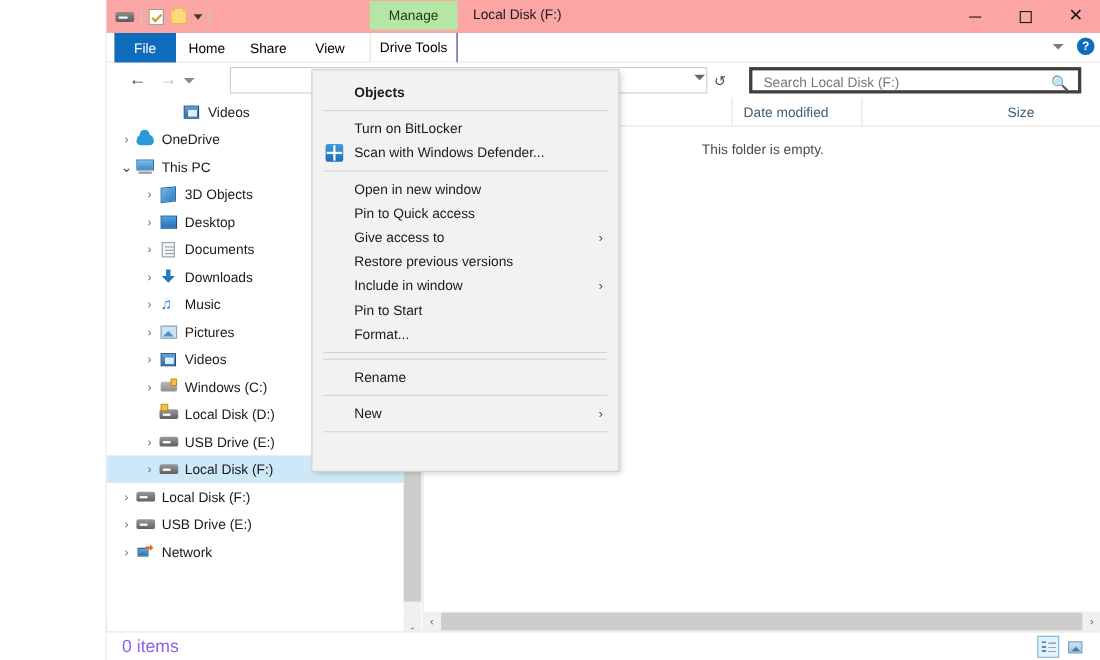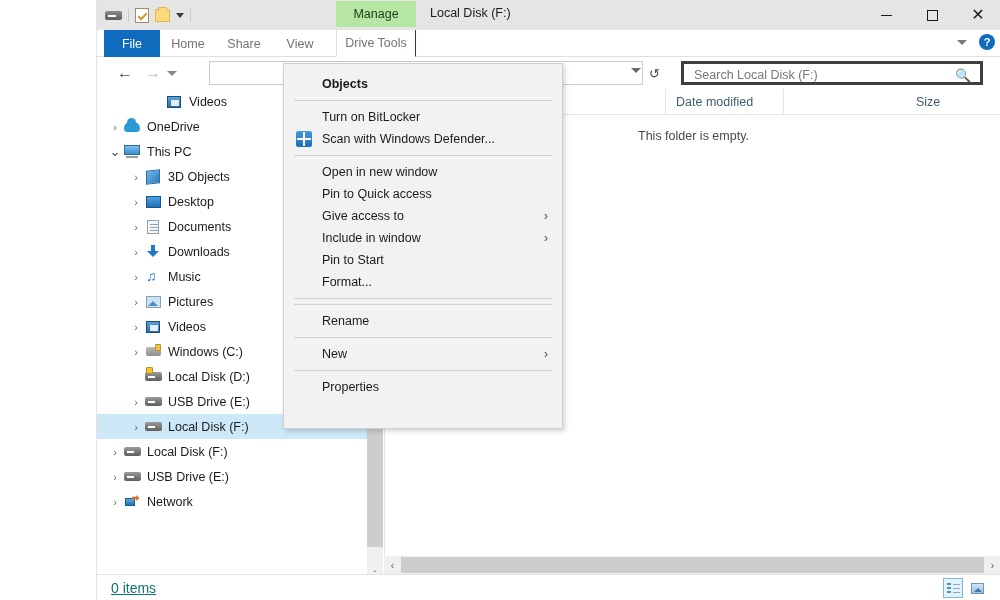--- a/index.html
+++ b/index.html
@@ -20,21 +20,21 @@
   .window {
     position: absolute;
     left: 96px; top: 0; width: 904px; height: 600px;
     background: #ffffff;
     border-left: 1px solid #e3e3e3;
   }
 
   
   .titlebar {
     position: absolute; left: 0; top: 0; width: 904px; height: 30px;
-    background: #e5e5e5;
+    background: #fca5a5;
   }
   .qat {
     position: absolute; left: 8px; top: 5px;
     display: flex; align-items: center; gap: 6px;
     height: 20px;
   }
   .qat-sep {
     width: 1px; height: 13px; background: #c9c9c9;
   }
   .ico-drive {
@@ -103,21 +103,21 @@
 
   
   .ribbon {
     position: absolute; left: 0; top: 30px; width: 904px; height: 27px;
     background: #ffffff;
     border-bottom: 1px solid #e0e0e0;
   }
   .rtab {
     position: absolute; top: 0; height: 27px;
     display: flex; align-items: center; justify-content: center;
-    font-size: 12.5px; color: #737373;
+    font-size: 12.5px; color: #000000;
   }
   .rtab.file {
     left: 7px; width: 56px; background: #0f6cbd; color: #ffffff;
   }
   .rtab.home   { left: 63px;  width: 56px; }
   .rtab.share  { left: 119px; width: 56px; }
   .rtab.view   { left: 175px; width: 56px; }
   .rtab.drive  {
     left: 239px; width: 80px;
     border-left: 1px solid #d5e8cb; border-right: 1px solid #4c1d95;
@@ -289,21 +289,21 @@
     background: #cdcdcd;
   }
 
   
   .statusbar {
     position: absolute; left: 0; top: 574px; width: 904px; height: 26px;
     background: #ffffff; border-top: 1px solid #e3e3e3;
   }
   .status-text {
     position: absolute; left: 14px; top: 5px;
-    font-size: 14px; color: #0f766e; text-decoration: underline;
+    font-size: 16px; color: #8b5cf6;
   }
   .viewbtns {
     position: absolute; right: 14px; top: 3px;
     display: flex; gap: 4px;
   }
   .vbtn {
     width: 20px; height: 20px;
     display: flex; align-items: center; justify-content: center;
     position: relative;
   }
@@ -642,40 +642,40 @@
           <span>Open in new window</span>
         </div>
         <div class="ctx-item">
           <span>Pin to Quick access</span>
         </div>
         <div class="ctx-item">
           <span>Give access to</span>
           <span class="ctx-arrow">›</span>
         </div>
         <div class="ctx-item">
+          <span>Restore previous versions</span>
+        </div>
+        <div class="ctx-item">
           <span>Include in window</span>
           <span class="ctx-arrow">›</span>
         </div>
         <div class="ctx-item">
           <span>Pin to Start</span>
         </div>
         <div class="ctx-item">
           <span>Format...</span>
         </div>
         <div class="ctx-sep"></div>
         <div class="ctx-sep"></div>
         <div class="ctx-item">
           <span>Rename</span>
         </div>
         <div class="ctx-sep"></div>
         <div class="ctx-item">
           <span>New</span>
           <span class="ctx-arrow">›</span>
         </div>
         <div class="ctx-sep"></div>
-        <div class="ctx-item">
-          <span>Properties</span>
-        </div>
         <div class="ctx-pad-bot"></div>
       </div>
 
   </div>
 </div>
 
 </body></html>

